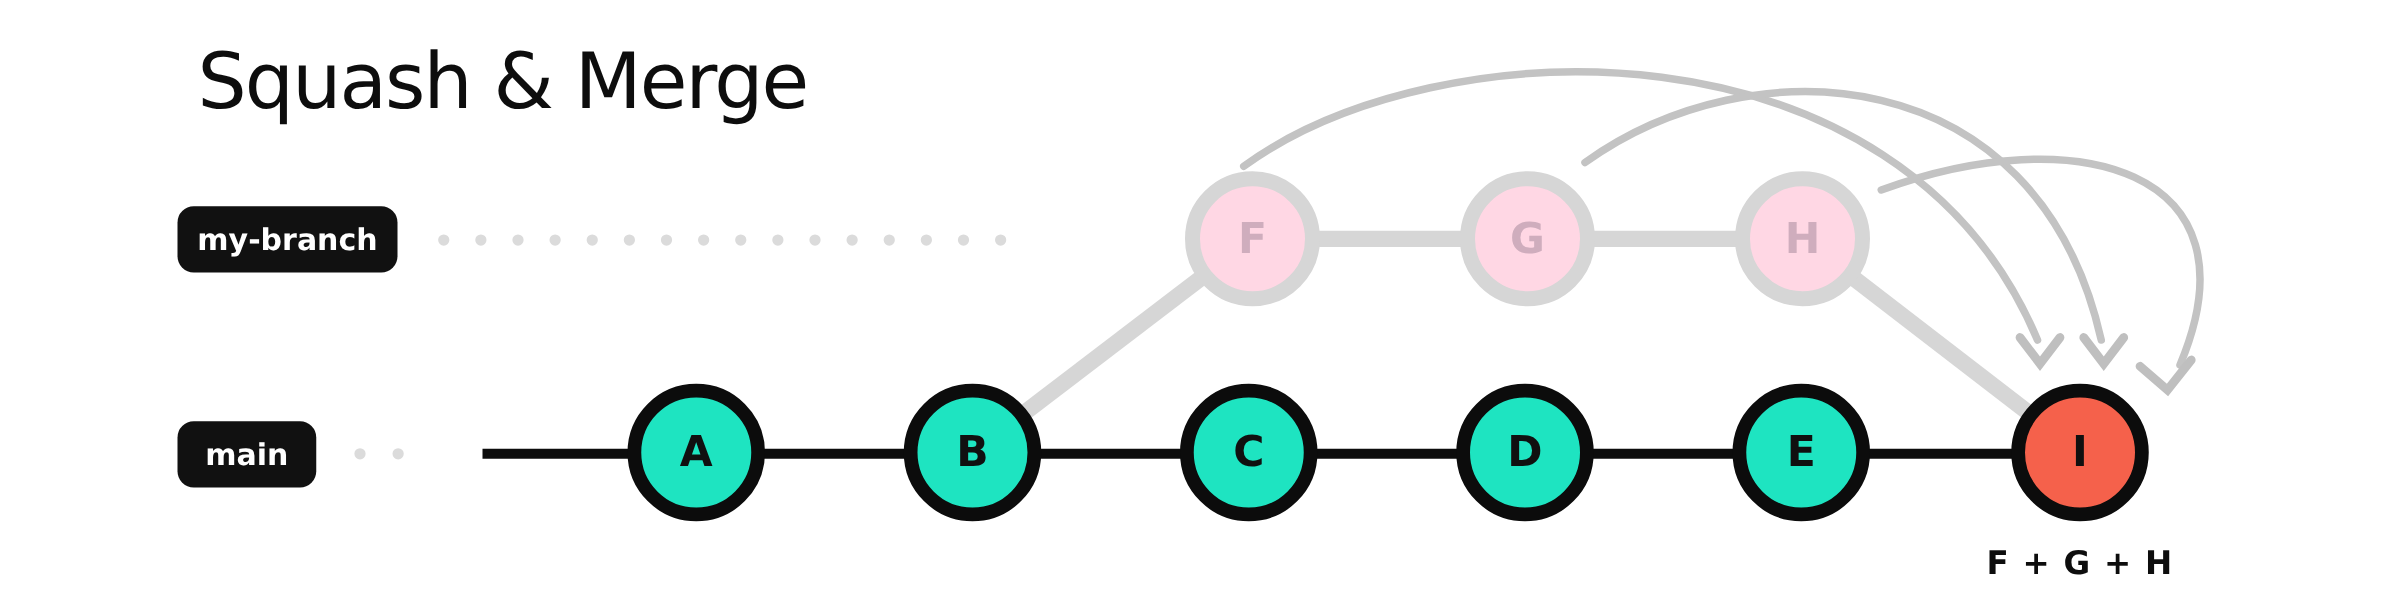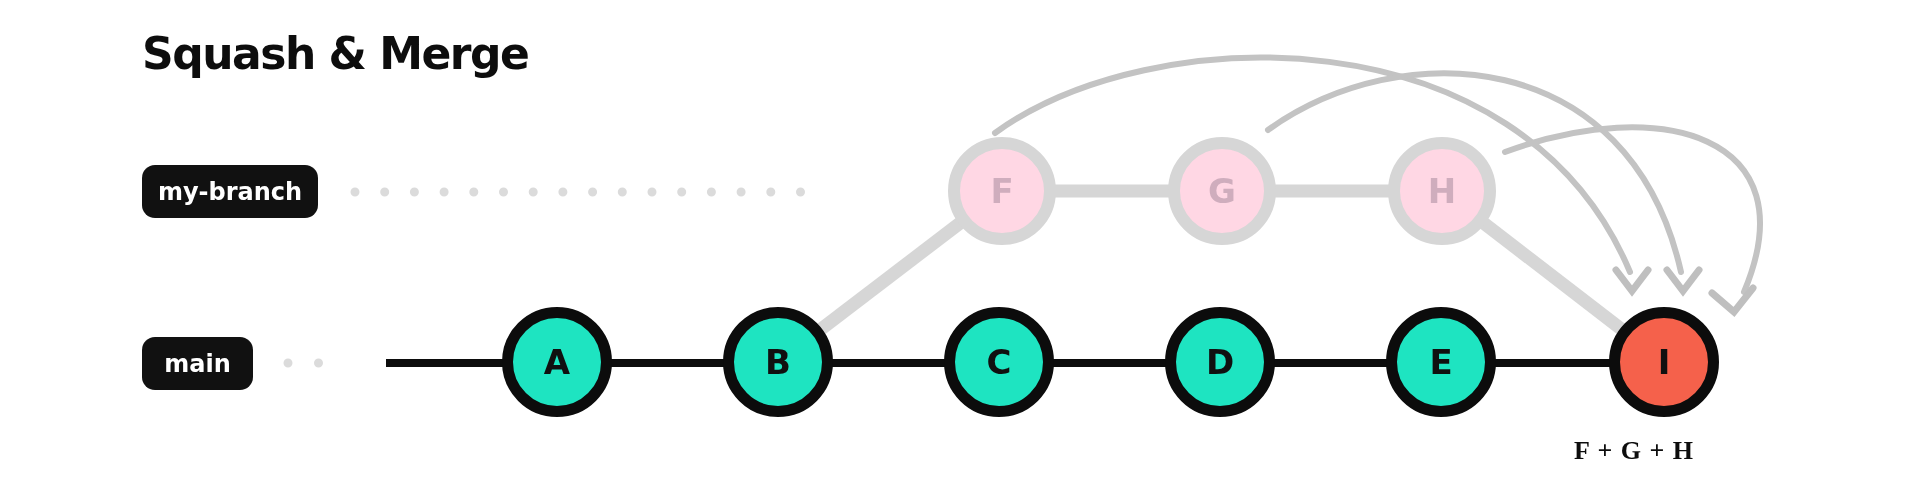--- a/index.html
+++ b/index.html
@@ -13,21 +13,21 @@
     position:relative; width:1920px; height:479px; background:#ffffff;
     font-family:"DejaVu Sans","Liberation Sans",sans-serif; overflow:hidden;
   }
   .wires{position:absolute; left:0; top:0; width:1920px; height:479px;}
   .ghost-line{stroke:var(--ghost-gray); stroke-width:13; fill:none;}
   .dotline{stroke:var(--dot-gray); stroke-width:9; stroke-linecap:round; fill:none;}
   .mainline{stroke:var(--node-border); stroke-width:8; fill:none;}
   .arc{stroke:var(--arrow-gray); stroke-width:6; fill:none; stroke-linecap:round;}
   .chev{stroke:var(--chevron-gray); stroke-width:7; fill:none; stroke-linecap:round;}
   .title{
-    position:absolute; left:142px; top:28px; font-size:44px; font-weight:bold;
+    position:absolute; left:158px; top:28px; font-size:62px; font-weight:normal;
     letter-spacing:-1.5px; color:var(--ink); white-space:nowrap;
   }
   .tag{
     position:absolute; height:53px; background:var(--label-bg); border-radius:13px;
     color:var(--label-text); font-size:24px; font-weight:bold;
     display:flex; align-items:center; justify-content:center; white-space:nowrap;
   }
   .node{
     position:absolute; box-sizing:border-box; border-radius:50%;
     display:flex; align-items:center; justify-content:center;
@@ -40,22 +40,22 @@
   .merge-node{background:var(--commit-red);}
   .branch-node{
     width:108px; height:108px; top:137px;
     background:var(--commit-pink); border:12px solid var(--ghost-gray); color:var(--pink-text);
   }
   .squash-note{
     position:absolute; left:1676px; top:94px; width:140px; text-align:center;
     font-size:33px; font-weight:bold; color:var(--squash-gray); white-space:nowrap;
   }
   .merge-caption{
-    position:absolute; left:1574px; top:436px; width:180px; 
-    font-size:26px; font-weight:bold; letter-spacing:1px; color:var(--ink); white-space:nowrap;font-family:Liberation Serif, serif;
+    position:absolute; left:1574px; top:436px; width:180px; text-align:center;
+    font-size:26px; font-weight:bold; letter-spacing:1px; color:var(--ink); white-space:nowrap;
   }
 </style>
 </head>
 <body>
 
 <div class="canvas">
 
   <svg class="wires" viewBox="0 0 1920 479">
 
     <line class="ghost-line" x1="778" y1="362" x2="1002" y2="191"></line>

